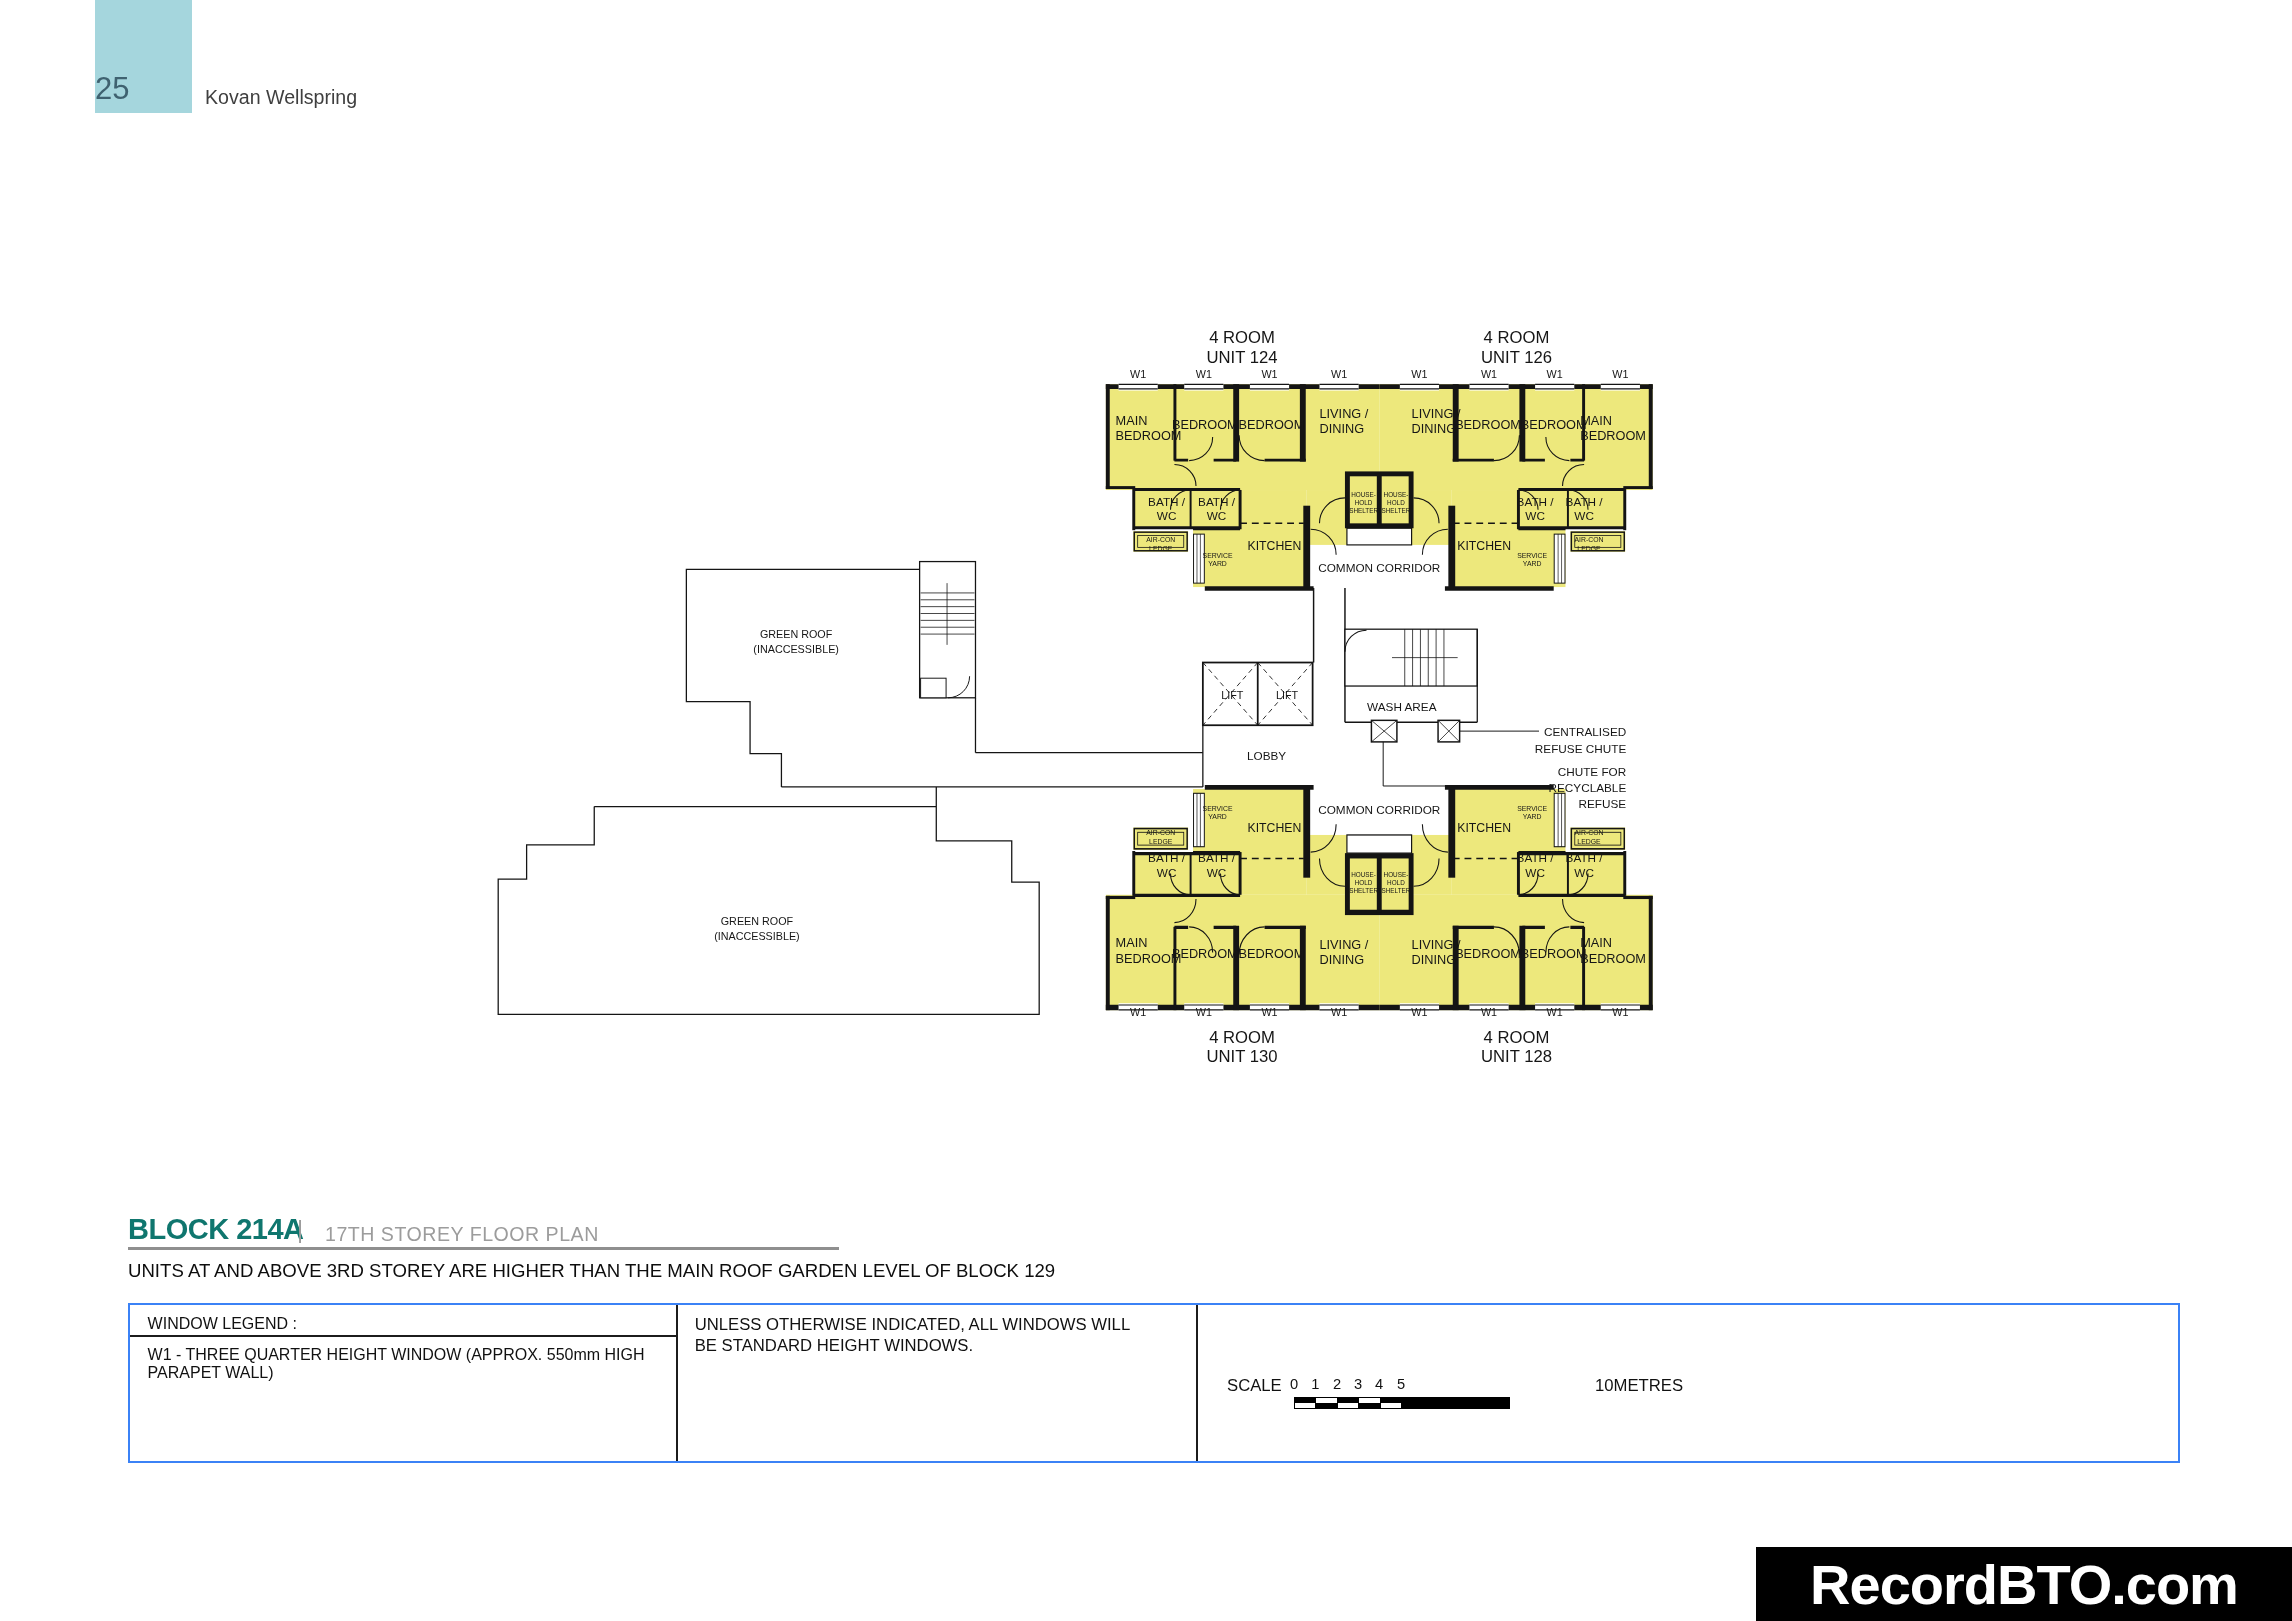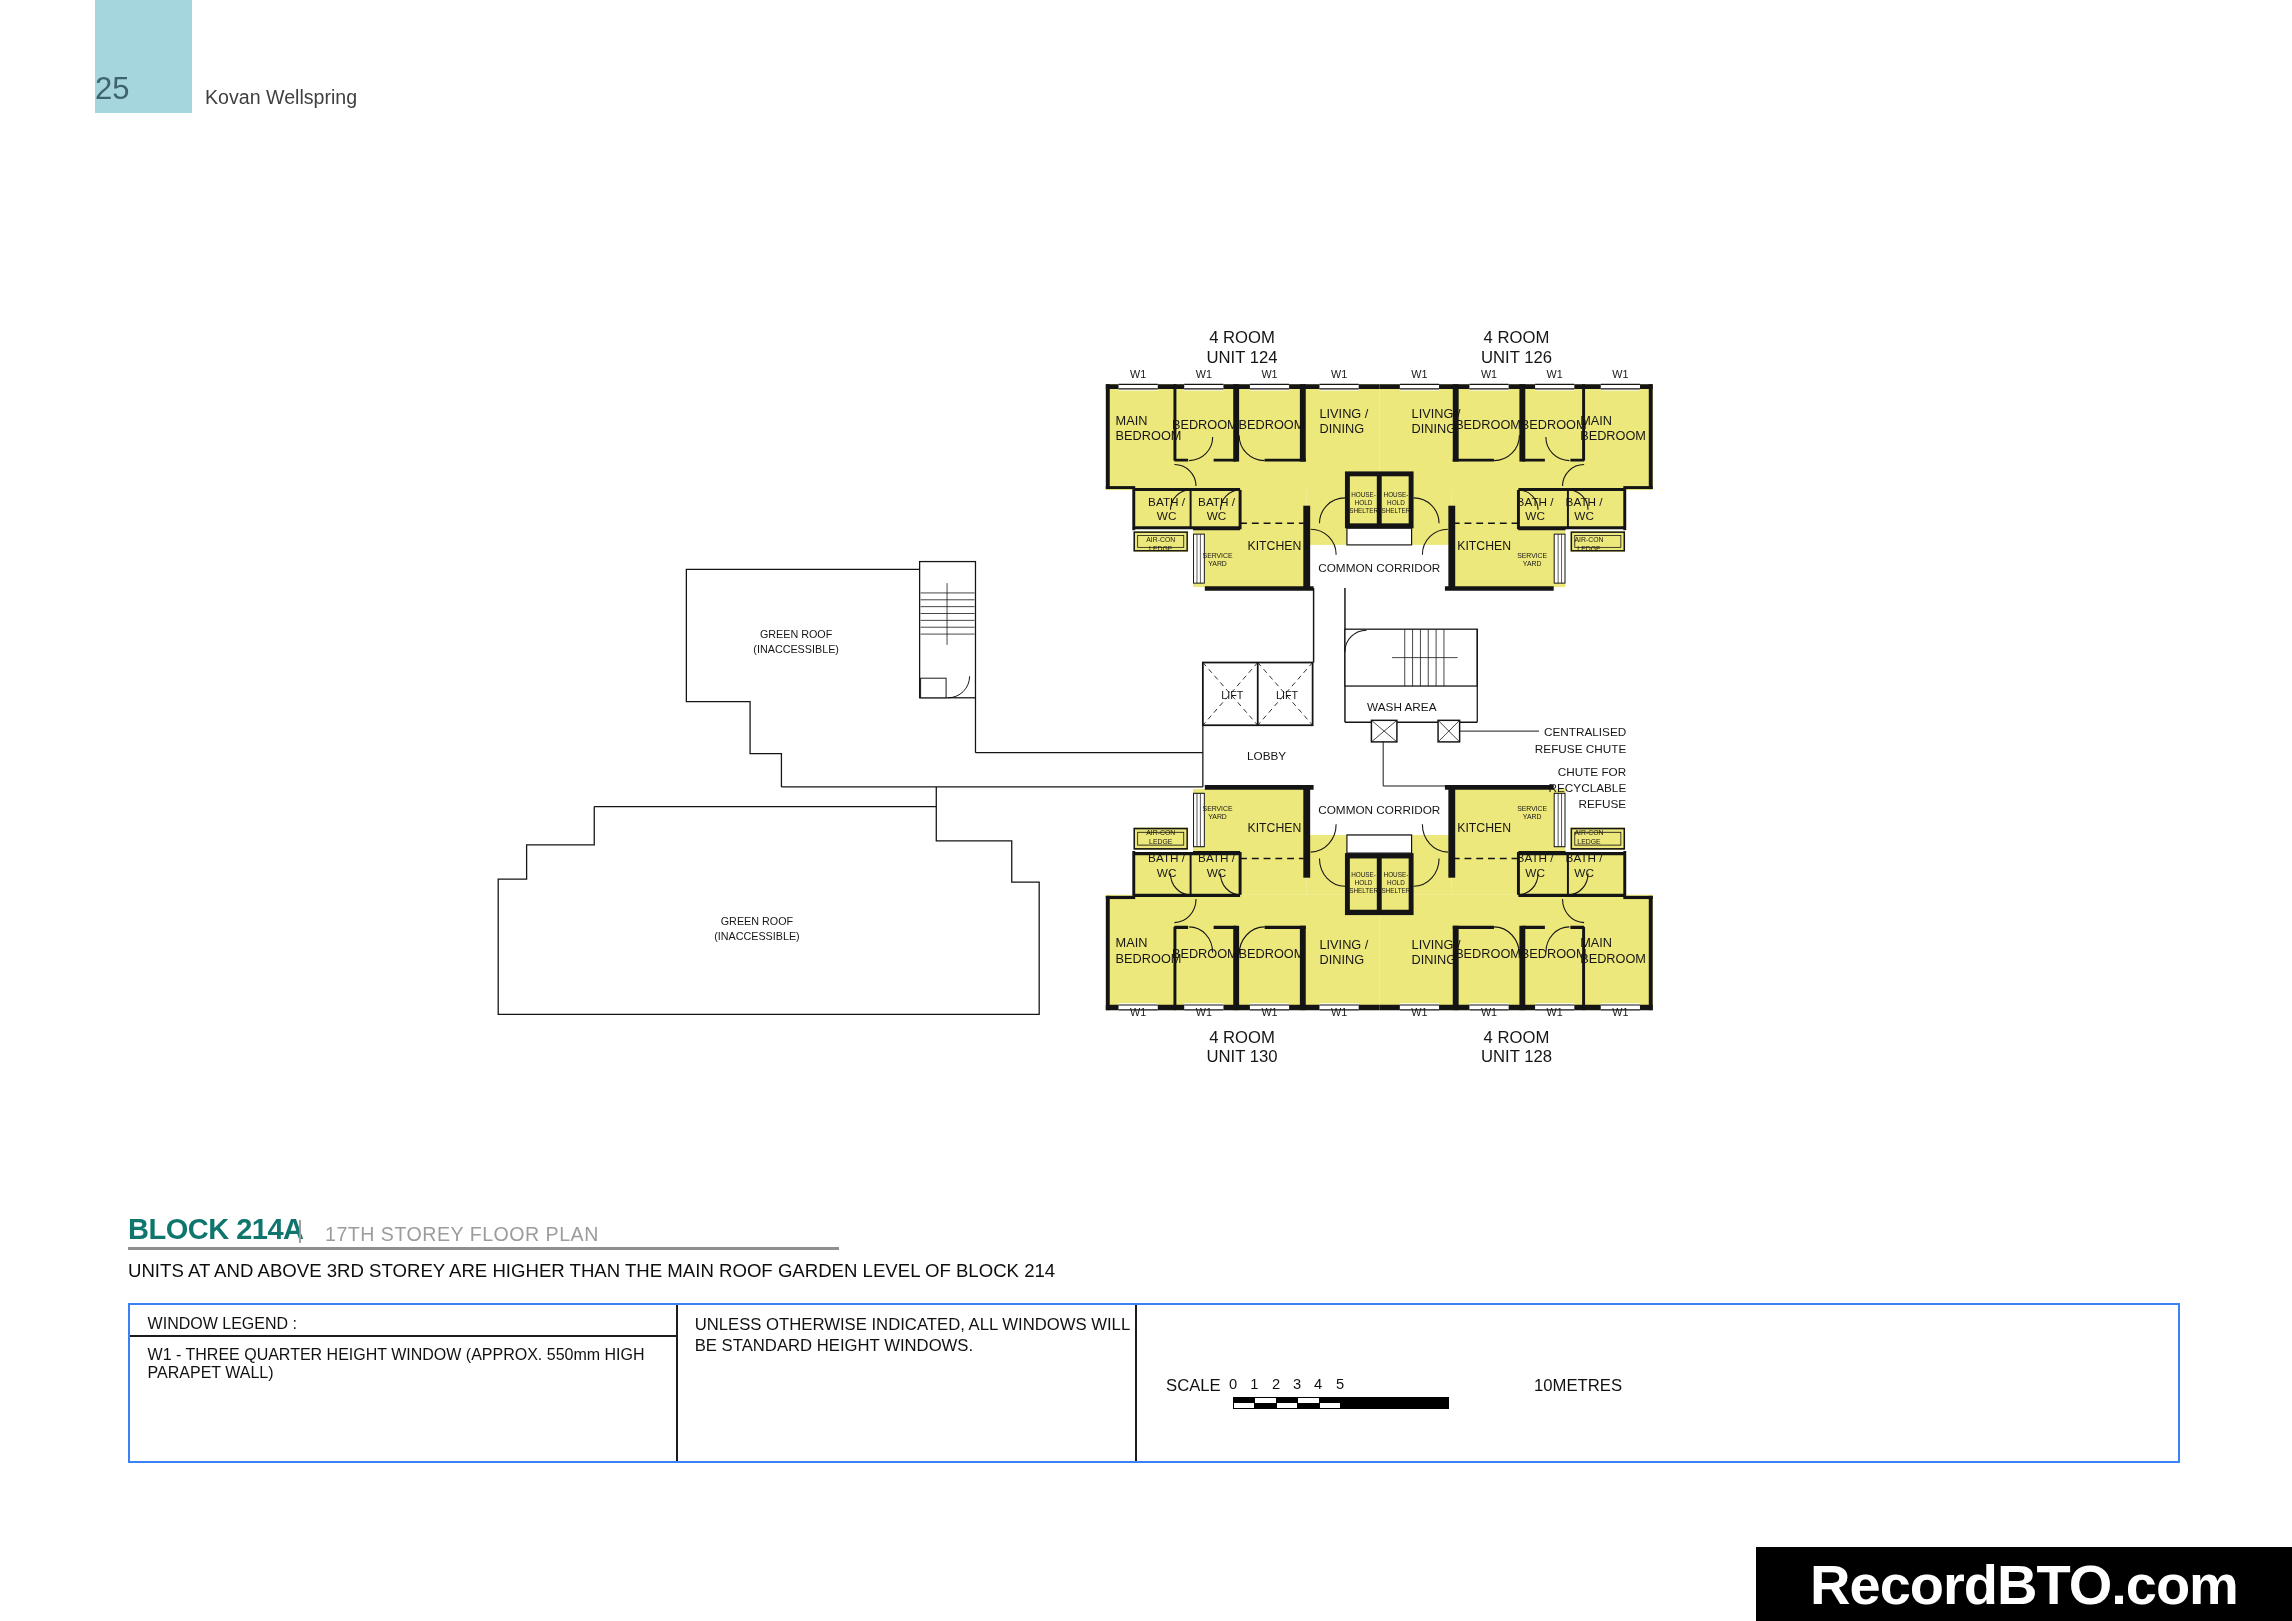--- a/index.html
+++ b/index.html
@@ -15,21 +15,21 @@
   #block-title{left:128px;top:1213px;font-size:29px;font-weight:bold;color:#0f766e;letter-spacing:-0.5px;}
   #title-divider{left:297px;top:1217px;font-size:23.5px;color:#9c9c9c;}
   #storey-subtitle{left:325px;top:1223px;font-size:19.6px;color:#9c9c9c;letter-spacing:0.5px;}
   #title-rule{left:128px;top:1247px;width:711px;height:2.9px;background:#8f8f8f;}
   #storey-note{left:128px;top:1260px;font-size:18.6px;color:#0d0d0d;}
   
   #legend-table{left:128px;top:1303px;width:2052px;height:160px;border:2px solid #3b82f6;box-sizing:border-box;display:flex;}
   .cell{position:relative;height:100%;box-sizing:border-box;border-right:2px solid #1c1c1c;}
   .cell:last-child{border-right:none;}
   #cell-window-legend{width:548px;}
-  #cell-windows-note{width:459px;}
+  #cell-windows-note{width:520px;}
   #cell-scale{width:412px;}
   #cell-disclaimer{flex:1;}
   #window-legend-header{left:17.6px;top:9.8px;font-size:16px;}
   #window-legend-divider{left:0;top:30px;width:100%;height:1.5px;background:#1c1c1c;}
   #window-legend-w1{left:17.6px;top:41px;font-size:16px;}
   .note-line{font-size:16.7px;line-height:21.6px;}
   #windows-note{left:16.7px;top:8.8px;}
   #disclaimer{left:21.6px;top:13.7px;}
   #disclaimer .note-line{font-size:18.6px;line-height:24.5px;}
   
@@ -279,21 +279,21 @@
       <text x="1659" y="792" font-size="12" text-anchor="end" fill="#161616" font-family="&quot;Liberation Sans&quot;, sans-serif">CHUTE FOR</text>
       <text x="1659" y="808" font-size="12" text-anchor="end" fill="#161616" font-family="&quot;Liberation Sans&quot;, sans-serif">RECYCLABLE</text>
       <text x="1659" y="824" font-size="12" text-anchor="end" fill="#161616" font-family="&quot;Liberation Sans&quot;, sans-serif">REFUSE</text>
     </g>
 </svg>
 
 <div class="abs" id="block-title">BLOCK 214A</div>
 <div class="abs" id="title-divider">|</div>
 <div class="abs" id="storey-subtitle">17TH STOREY FLOOR PLAN</div>
 <div class="abs" id="title-rule"></div>
-<div class="abs" id="storey-note">UNITS AT AND ABOVE 3RD STOREY ARE HIGHER THAN THE MAIN ROOF GARDEN LEVEL OF BLOCK 214</div>
+<div class="abs" id="storey-note">UNITS AT AND ABOVE 3RD STOREY ARE HIGHER THAN THE MAIN ROOF GARDEN LEVEL OF BLOCK 129</div>
 
 <div class="abs" id="legend-table">
   <div class="cell" id="cell-window-legend">
     <div class="abs" id="window-legend-header">WINDOW LEGEND :</div>
     <div class="abs" id="window-legend-divider"></div>
     <div class="abs" id="window-legend-w1">W1  - THREE QUARTER HEIGHT WINDOW (APPROX. 550mm HIGH PARAPET WALL)</div>
   </div>
   <div class="cell" id="cell-windows-note">
     <div class="abs" id="windows-note">
       <div class="note-line">UNLESS OTHERWISE INDICATED, ALL WINDOWS WILL</div>

